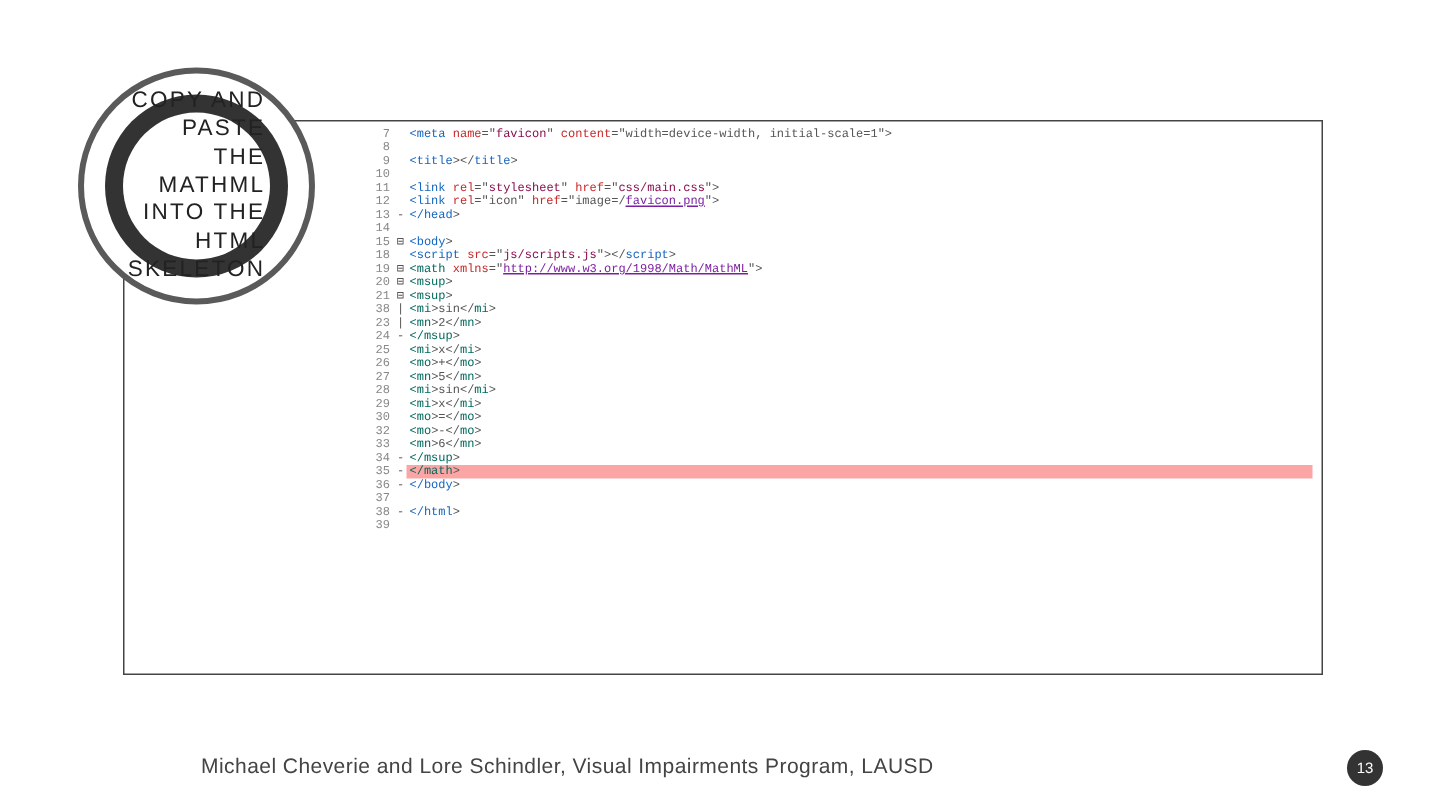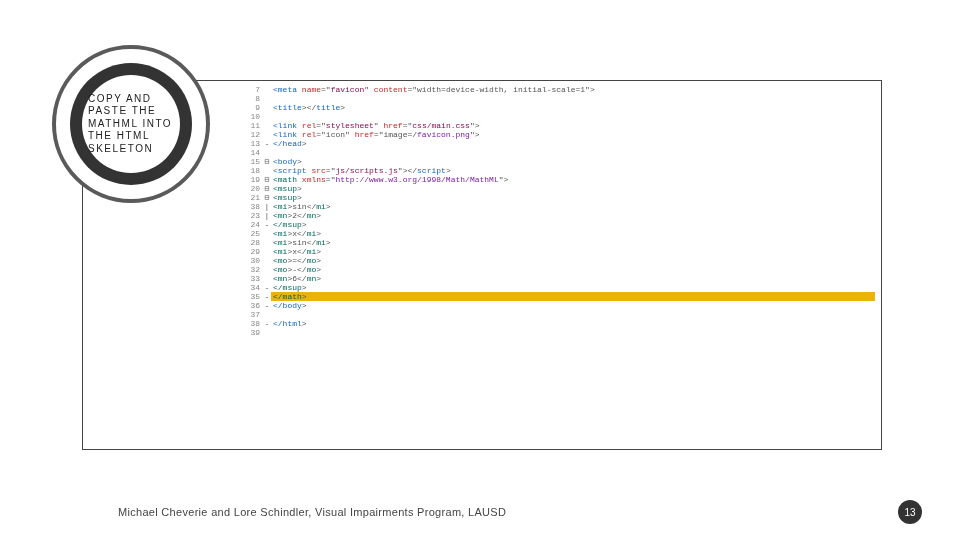--- a/index.html
+++ b/index.html
@@ -46,24 +46,24 @@
     top: 26px;
     right: 26px;
     bottom: 26px;
     border-radius: 50%;
     background: #fff;
     display: flex;
     align-items: center;
     justify-content: center;
   }
   .ring-text {
-    font-size: 10px;
+    font-size: 15px;
     letter-spacing: 1.5px;
     color: #222;
-    text-align: left;
+    text-align: right;
     line-height: 1.25;
     padding: 6px;
   }
   .code-area {
     position: absolute;
     left: 245px;
     top: 85px;
     width: 630px;
     font-family: "Courier New", monospace;
     font-size: 8px;
@@ -79,31 +79,31 @@
     padding-right: 3px;
     flex-shrink: 0;
   }
   .fold {
     width: 8px;
     color: #555;
     text-align: center;
     flex-shrink: 0;
   }
   .codecell { padding-left: 2px; flex: 1; }
-  .hl-row .codecell { background: #eab308; }
+  .hl-row .codecell { background: #fca5a5; }
   .s-blue { color: #1565c0; }
   .s-red { color: #c62828; }
   .s-maroon { color: #880e4f; }
-  .s-purple { color: #7b1fa2; }
+  .s-purple { color: #7b1fa2; text-decoration: underline; }
   .s-teal { color: #00695c; }
   .footer {
     position: absolute;
-    left: 118px;
+    left: 134px;
     bottom: 22px;
-    font-size: 11px;
+    font-size: 14px;
     color: #444;
     letter-spacing: 0.3px;
   }
   .page-no {
     position: absolute;
     right: 38px;
     bottom: 16px;
     width: 24px;
     height: 24px;
     border-radius: 50%;
@@ -207,20 +207,30 @@
       <div class="gutter">24</div>
       <div class="fold">-</div>
       <div class="codecell"><span class="s-teal">    &lt;/</span><span class="s-teal">msup</span><span>&gt;</span></div>
     </div>
     <div class="code-row">
       <div class="gutter">25</div>
       <div class="fold"></div>
       <div class="codecell"><span class="s-teal">    &lt;</span><span class="s-teal">mi</span><span>&gt;x&lt;/</span><span class="s-teal">mi</span><span>&gt;</span></div>
     </div>
     <div class="code-row">
+      <div class="gutter">26</div>
+      <div class="fold"></div>
+      <div class="codecell"><span class="s-teal">    &lt;</span><span class="s-teal">mo</span><span>&gt;+&lt;/</span><span class="s-teal">mo</span><span>&gt;</span></div>
+    </div>
+    <div class="code-row">
+      <div class="gutter">27</div>
+      <div class="fold"></div>
+      <div class="codecell"><span class="s-teal">    &lt;</span><span class="s-teal">mn</span><span>&gt;5&lt;/</span><span class="s-teal">mn</span><span>&gt;</span></div>
+    </div>
+    <div class="code-row">
       <div class="gutter">28</div>
       <div class="fold"></div>
       <div class="codecell"><span class="s-teal">    &lt;</span><span class="s-teal">mi</span><span>&gt;sin&lt;/</span><span class="s-teal">mi</span><span>&gt;</span></div>
     </div>
     <div class="code-row">
       <div class="gutter">29</div>
       <div class="fold"></div>
       <div class="codecell"><span class="s-teal">    &lt;</span><span class="s-teal">mi</span><span>&gt;x&lt;/</span><span class="s-teal">mi</span><span>&gt;</span></div>
     </div>
     <div class="code-row">

